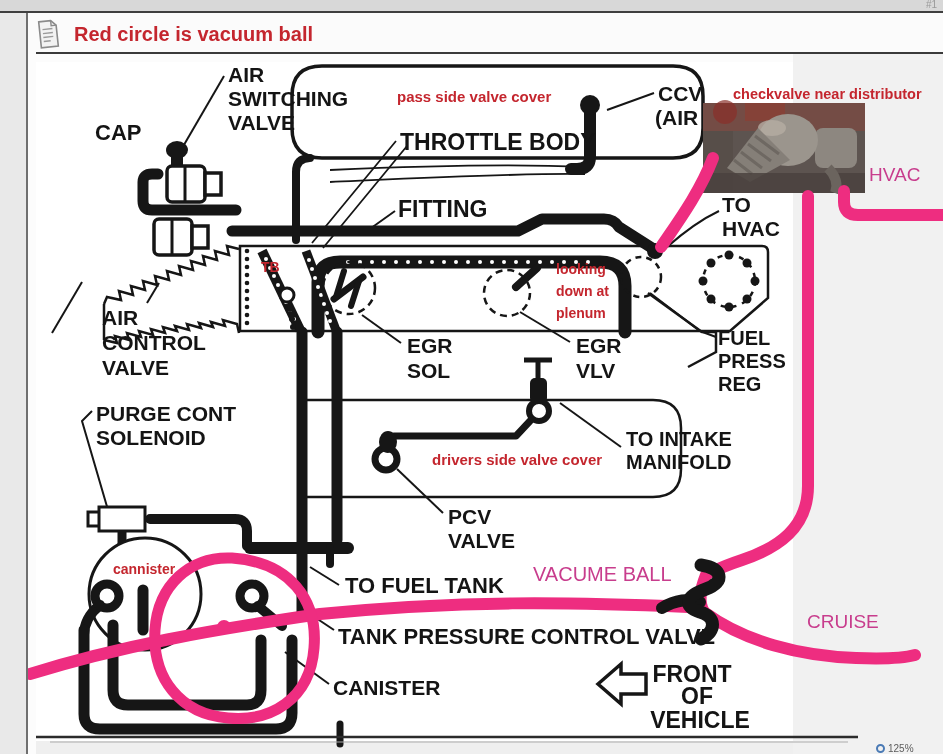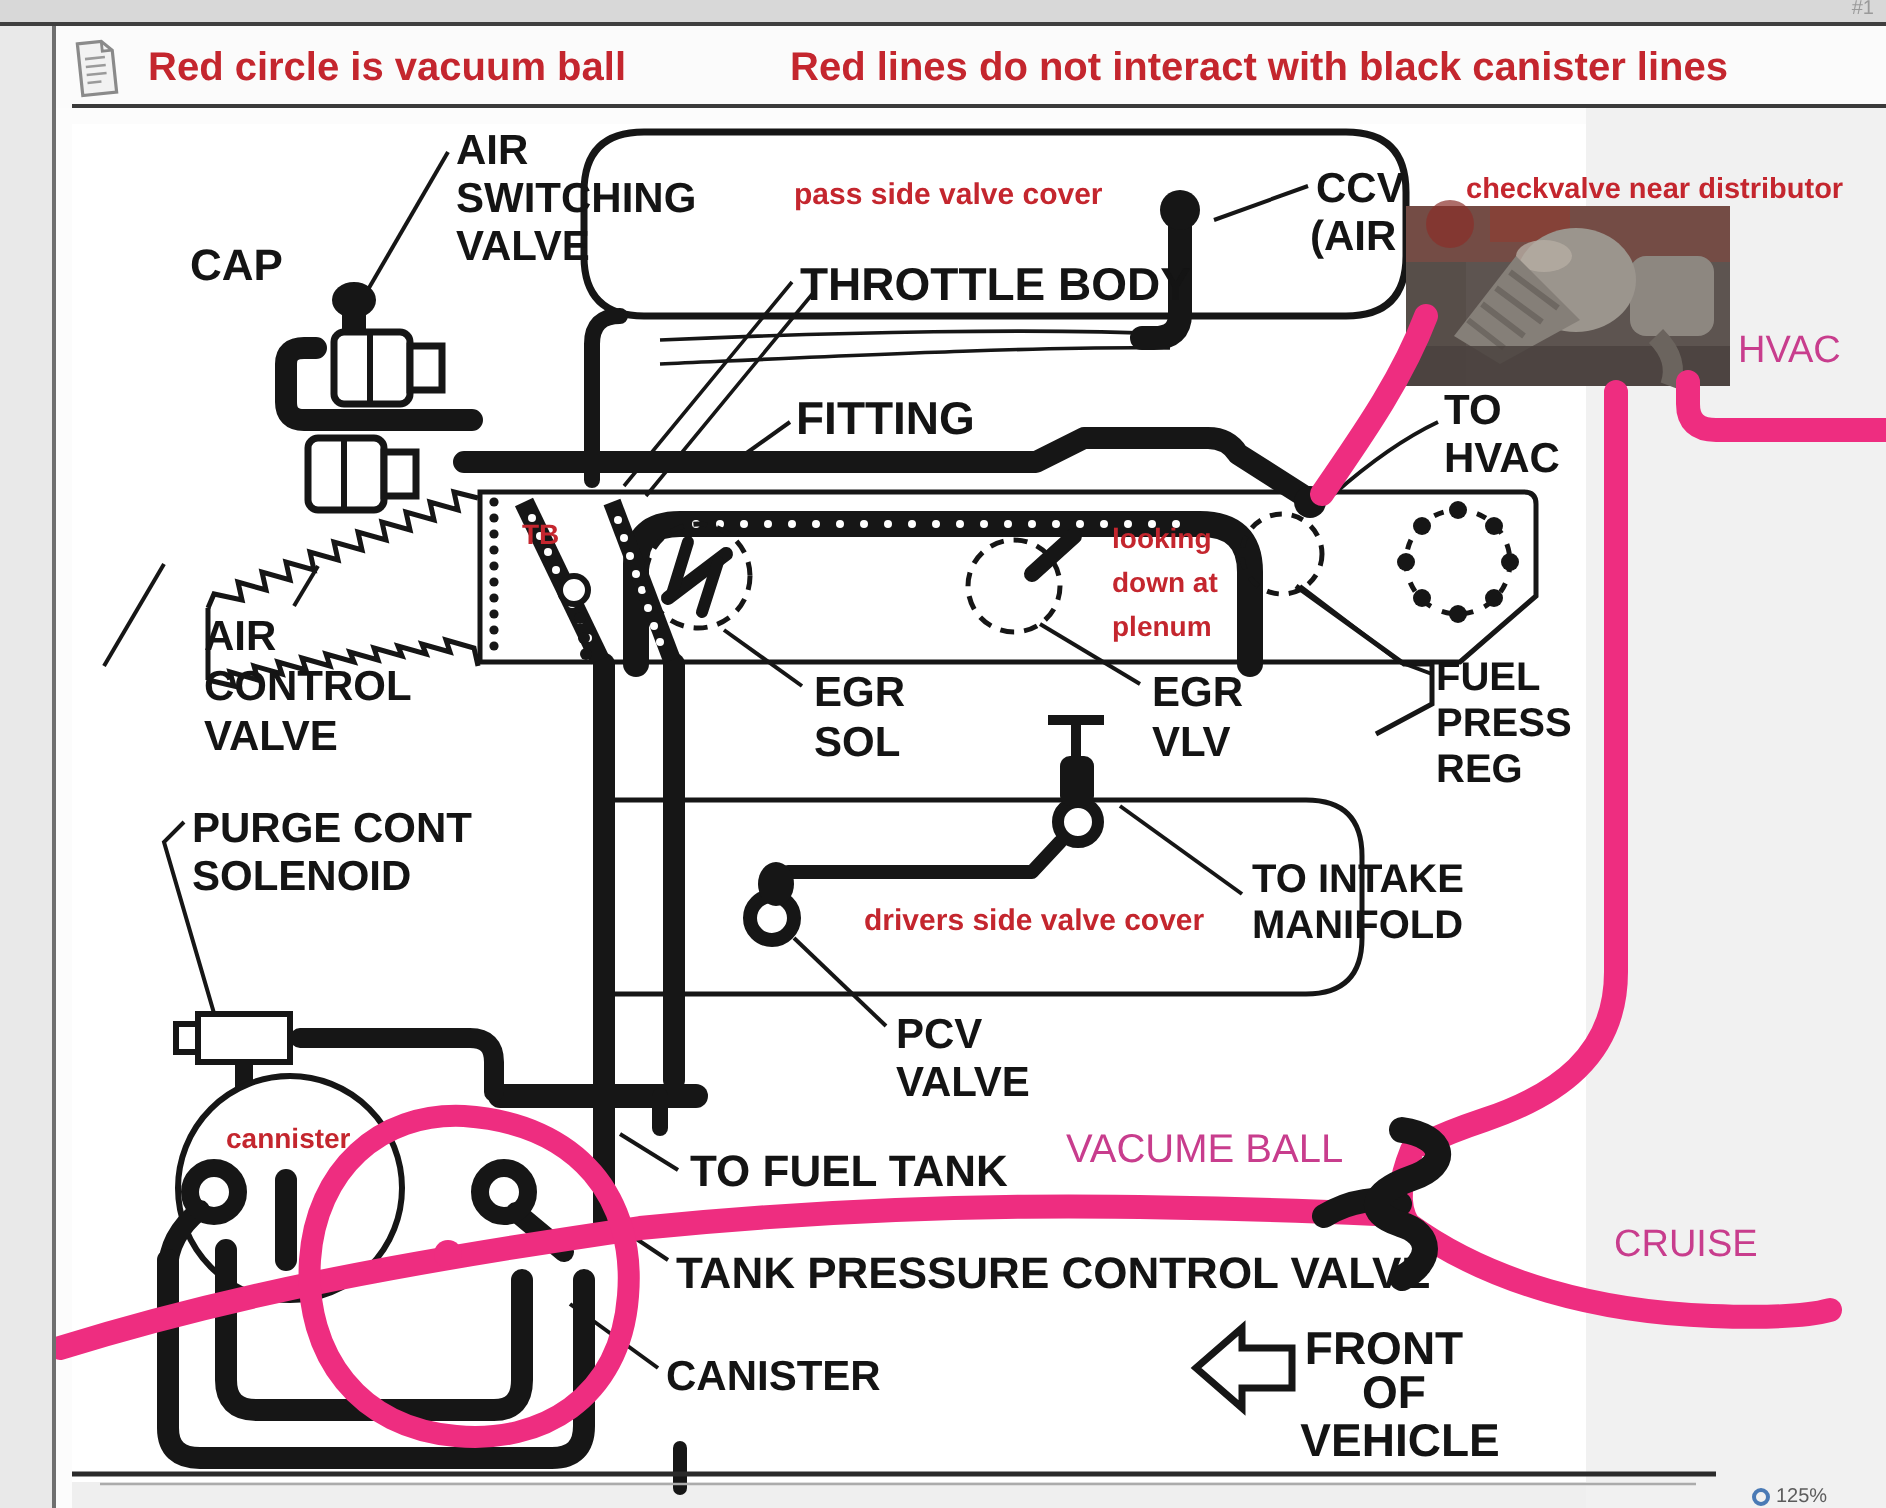--- a/index.html
+++ b/index.html
@@ -44,21 +44,20 @@
 
 <div class="header">
   <svg class="doc-icon" viewBox="0 0 24 30">
     <g transform="rotate(-6 12 15)">
       <path d="M4,2 h12 l5,5 v21 h-17 z" fill="#f2f2f2" stroke="#8a8a8a" stroke-width="1.6"></path>
       <path d="M16,2 v5 h5" fill="none" stroke="#8a8a8a" stroke-width="1.4"></path>
       <path d="M7,10 h10 M7,14 h10 M7,18 h10 M7,22 h7" stroke="#9a9a9a" stroke-width="1.3"></path>
     </g>
   </svg>
   <span class="note note-left">Red circle is vacuum ball</span>
-  <span class="note note-right">Red lines do not interact with black canister lines</span>
 </div>
 <div class="header-rule"></div>
 
 <svg id="art" width="943" height="754" viewBox="0 0 943 754">
 
   <rect x="793" y="54" width="150" height="700" fill="#f1f1f1"></rect>
   <rect x="36" y="62" width="757" height="679" fill="#ffffff"></rect>
   <rect x="36" y="741" width="757" height="13" fill="#efefef"></rect>
 
   <g stroke="#161616" fill="none">

